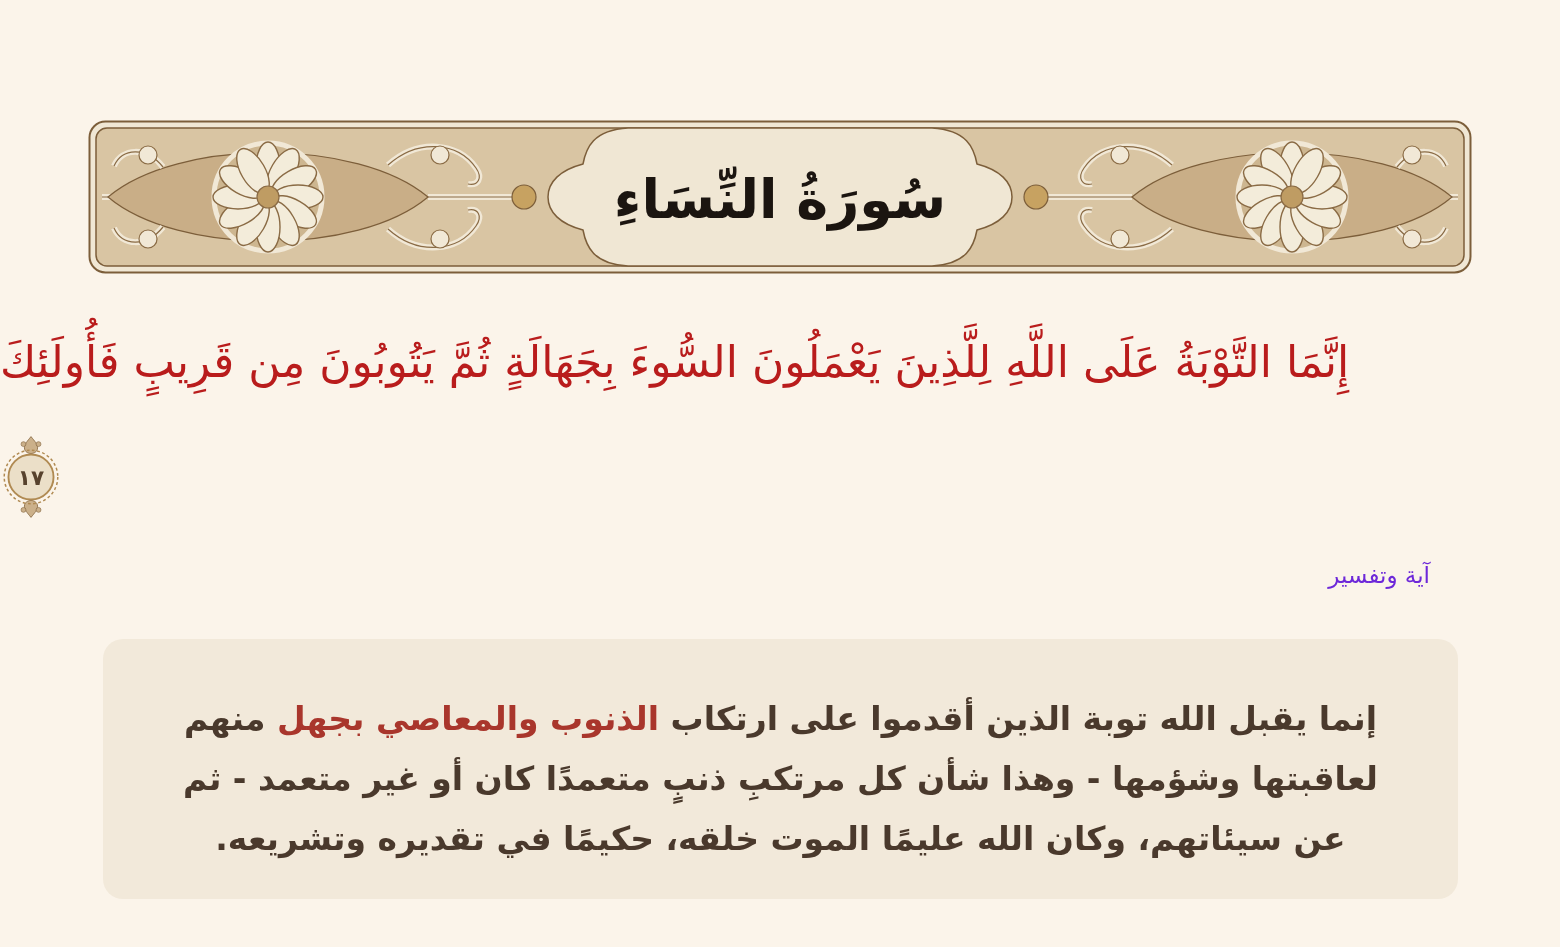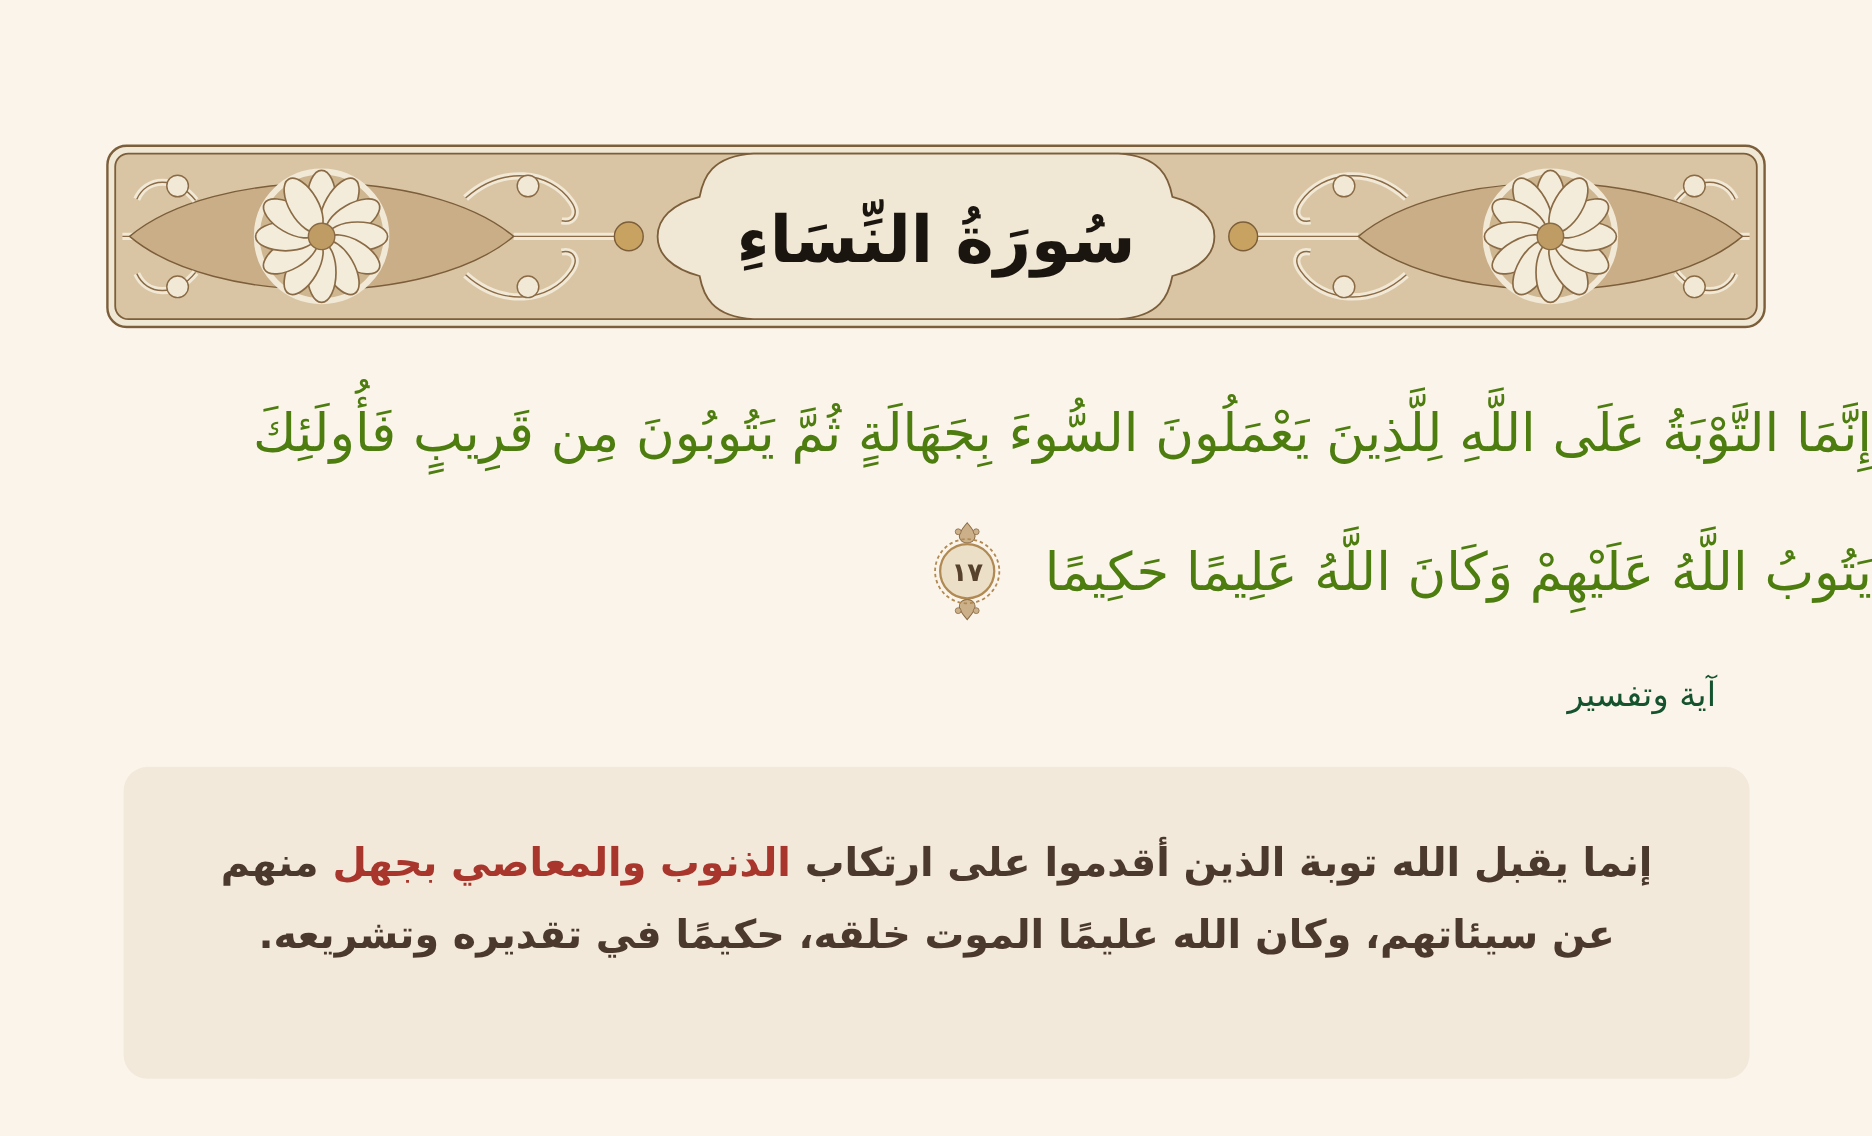--- a/index.html
+++ b/index.html
@@ -19,44 +19,44 @@
   
   .banner{
     position:absolute;
     left:88px; top:84px;
     width:1384px; height:154px;
   }
   
   .verse{
     position:absolute;
     left:0; right:0; top:268px;
-    text-align:right;
+    text-align:left;
     direction:rtl;
-    color:#4d7c0f;
+    color:#b91c1c;
     font-size:44px;
     font-weight:500;
   }
   .verse-line{
     height:116px;
     line-height:116px;
     white-space:nowrap;
   }
   .ayah-mark{
     display:inline-block;
     vertical-align:middle;
     margin-right:20px;
     margin-top:-8px;
   }
   
   .section-label{
     position:absolute;
     top:526px;
     right:130px;
-    color:#14532d;
-    font-size:28px;
+    color:#6d28d9;
+    font-size:23px;
     direction:rtl;
     text-align:right;
   }
   
   .tafsir-box{
     position:absolute;
     left:103px; top:603px;
     width:1355px; height:260px;
     background:#f2e9da;
     border-radius:20px;
@@ -138,21 +138,20 @@
     <use href="#sideOrn" transform="translate(1384 0) scale(-1 1)"></use>
 
     <path d="M540,8 C505,10 498,28 495,44 C472,50 460,62 460,77 C460,92 472,104 495,110 C498,126 505,144 540,146 L844,146 C879,144 886,126 889,110 C912,104 924,92 924,77 C924,62 912,50 889,44 C886,28 879,10 844,8 Z" fill="#f0e7d4" stroke="#7c5e3a" stroke-width="1.5"></path>
 
     <text x="692" y="98" text-anchor="middle" font-family="DejaVu Sans, sans-serif" font-size="54" font-weight="bold" fill="#1b1510">سُورَةُ النِّسَاءِ</text>
   </svg>
 
   <div class="verse">
     <div class="verse-line">إِنَّمَا التَّوْبَةُ عَلَى اللَّهِ لِلَّذِينَ يَعْمَلُونَ السُّوءَ بِجَهَالَةٍ ثُمَّ يَتُوبُونَ مِن قَرِيبٍ فَأُولَئِكَ</div>
     <div class="verse-line">
-      <span>يَتُوبُ اللَّهُ عَلَيْهِمْ وَكَانَ اللَّهُ عَلِيمًا حَكِيمًا</span>
       <svg class="ayah-mark" width="62" height="84" viewBox="0 0 66 88">
 
         <path d="M33,1 C37,6 40,9 40,13 C40,17 36,19 33,19 C30,19 26,17 26,13 C26,9 29,6 33,1 Z" fill="#cbb08a" stroke="#8a6b45" stroke-width="0.9"></path>
         <circle cx="25" cy="9" r="2.6" fill="#cbb08a" stroke="#8a6b45" stroke-width="0.7"></circle>
         <circle cx="41" cy="9" r="2.6" fill="#cbb08a" stroke="#8a6b45" stroke-width="0.7"></circle>
 
         <path d="M33,87 C37,82 40,79 40,75 C40,71 36,69 33,69 C30,69 26,71 26,75 C26,79 29,82 33,87 Z" fill="#cbb08a" stroke="#8a6b45" stroke-width="0.9"></path>
         <circle cx="25" cy="79" r="2.6" fill="#cbb08a" stroke="#8a6b45" stroke-width="0.7"></circle>
         <circle cx="41" cy="79" r="2.6" fill="#cbb08a" stroke="#8a6b45" stroke-width="0.7"></circle>
 
@@ -165,17 +164,20 @@
     </div>
   </div>
 
   <div class="section-label">آية وتفسير</div>
 
   <div class="tafsir-box">
     <div class="tafsir-line">
       <span>إنما يقبل الله توبة الذين أقدموا على ارتكاب </span><span class="red">الذنوب والمعاصي بجهل</span><span> منهم</span>
     </div>
     <div class="tafsir-line">
+      <span>لعاقبتها وشؤمها - وهذا شأن كل مرتكبِ ذنبٍ متعمدًا كان أو غير متعمد - ثم</span>
+    </div>
+    <div class="tafsir-line">
       <span>عن سيئاتهم، وكان الله عليمًا الموت خلقه، حكيمًا في تقديره وتشريعه.</span>
     </div>
   </div>
 
 </div>
 
 </body></html>

